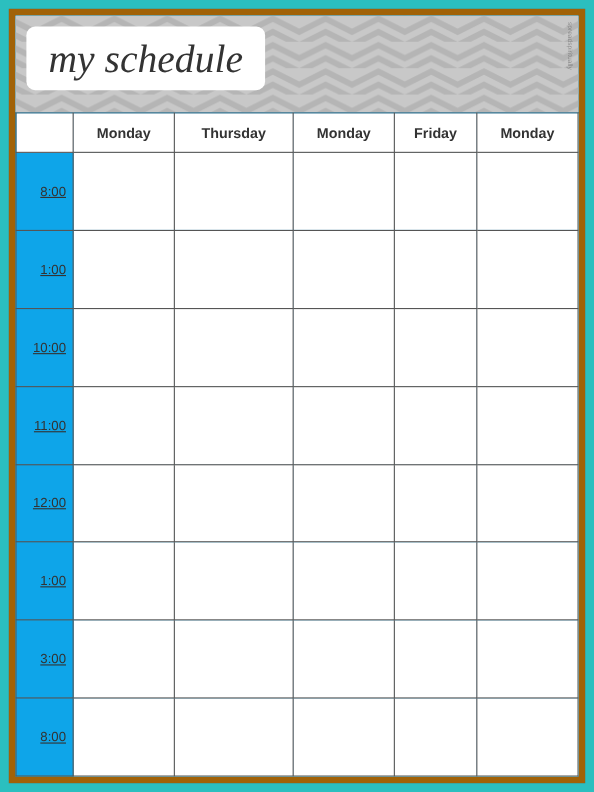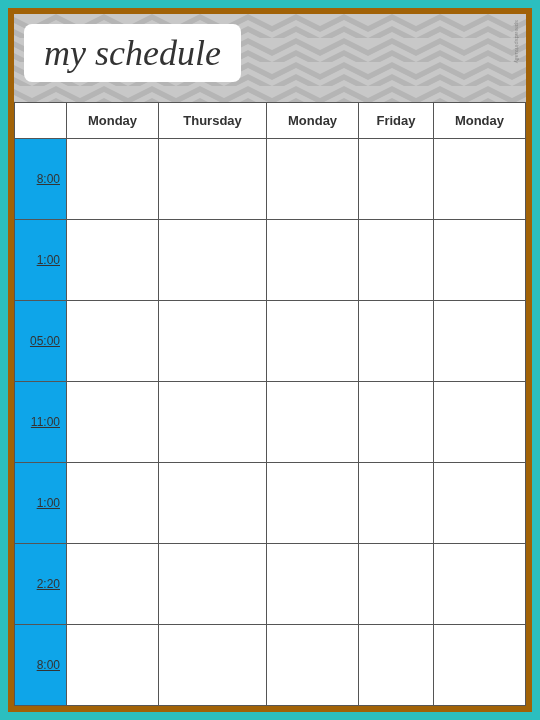--- a/index.html
+++ b/index.html
@@ -173,45 +173,53 @@
             </tr>
             <tr>
               <td class="time-cell">1:00</td>
               <td class="day-cell"></td>
               <td class="day-cell"></td>
               <td class="day-cell"></td>
               <td class="day-cell"></td>
               <td class="day-cell"></td>
             </tr>
             <tr>
-              <td class="time-cell">05:00</td>
+              <td class="time-cell">10:00</td>
               <td class="day-cell"></td>
               <td class="day-cell"></td>
               <td class="day-cell"></td>
               <td class="day-cell"></td>
               <td class="day-cell"></td>
             </tr>
             <tr>
               <td class="time-cell">11:00</td>
               <td class="day-cell"></td>
               <td class="day-cell"></td>
               <td class="day-cell"></td>
               <td class="day-cell"></td>
               <td class="day-cell"></td>
             </tr>
             <tr>
+              <td class="time-cell">12:00</td>
+              <td class="day-cell"></td>
+              <td class="day-cell"></td>
+              <td class="day-cell"></td>
+              <td class="day-cell"></td>
+              <td class="day-cell"></td>
+            </tr>
+            <tr>
               <td class="time-cell">1:00</td>
               <td class="day-cell"></td>
               <td class="day-cell"></td>
               <td class="day-cell"></td>
               <td class="day-cell"></td>
               <td class="day-cell"></td>
             </tr>
             <tr>
-              <td class="time-cell">2:20</td>
+              <td class="time-cell">3:00</td>
               <td class="day-cell"></td>
               <td class="day-cell"></td>
               <td class="day-cell"></td>
               <td class="day-cell"></td>
               <td class="day-cell"></td>
             </tr>
             <tr>
               <td class="time-cell">8:00</td>
               <td class="day-cell"></td>
               <td class="day-cell"></td>

